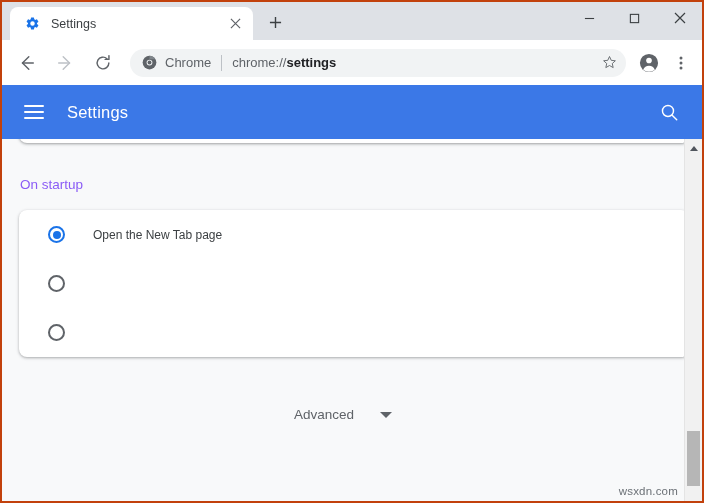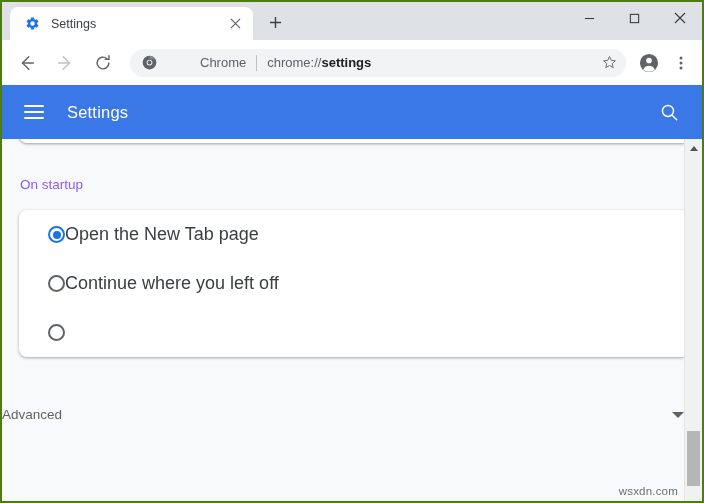--- a/index.html
+++ b/index.html
@@ -5,21 +5,21 @@
   * { box-sizing: border-box; margin: 0; padding: 0; }
   html, body {
     width: 704px; height: 503px;
     overflow: hidden;
     font-family: "Liberation Sans", sans-serif;
     background: #ffffff;
   }
   #window {
     position: relative;
     width: 704px; height: 503px;
-    border: 2px solid #4d7c0f;
+    border: 2px solid #c2410c;
     background: #f7f9f9;
     overflow: hidden;
   }
 
   
   #tabstrip {
     position: absolute; left: 0; top: 0;
     width: 700px; height: 38px;
     background: #dee1e6;
     display: flex; align-items: flex-end;
@@ -80,21 +80,21 @@
   }
   .navbtn.disabled { color: #bdc1c6; }
   #omnibox {
     flex: 1 1 auto;
     height: 28px; margin: 0 6px 0 8px;
     background: #f1f3f4;
     border-radius: 14px;
     display: flex; align-items: center;
     padding: 0 4px 0 12px;
   }
-  #chrome-badge { display: flex; align-items: center; flex: 0 0 auto; gap: 35px; }
+  #chrome-badge { display: flex; align-items: center; flex: 0 0 auto; }
   #chrome-badge .lbl {
     font-size: 13px; color: #5f6368; margin-left: 8px;
   }
   .omni-sep {
     width: 1px; height: 16px; background: #bdc1c6;
     margin: 0 10px;
   }
   #omnibox-url {
     flex: 1 1 auto;
     font-size: 13px; color: #5f6368;
@@ -172,26 +172,27 @@
     display: flex; align-items: center; justify-content: center;
     background: transparent;
   }
   .radio.checked { border-color: #1a73e8; }
   .radio.checked::after {
     content: ""; display: block;
     width: 8px; height: 8px; border-radius: 50%;
     background: #1a73e8;
   }
   .radio-label {
-    font-size: 18px; color: #3c4043;
+    margin-left: 28px;
+    font-size: 12px; color: #3c4043;
   }
   #advanced-row {
     position: absolute; left: 0; top: 268px;
     width: 682px;
-    display: flex; align-items: center; justify-content: space-between;
+    display: flex; align-items: center; justify-content: center;
   }
   #advanced-label {
     font-size: 13.5px; color: #5f6368;
   }
   #advanced-caret {
     margin-left: 26px;
     width: 0; height: 0;
     border-left: 6px solid transparent;
     border-right: 6px solid transparent;
     border-top: 6px solid #5f6368;
@@ -349,21 +350,20 @@
 
     <div id="startup-card">
 
       <div class="radio-row">
         <span class="radio checked"></span>
         <span class="radio-label">Open the New Tab page</span>
       </div>
 
       <div class="radio-row">
         <span class="radio"></span>
-        <span class="radio-label">Continue where you left off</span>
       </div>
 
       <div class="radio-row">
         <span class="radio"></span>
       </div>
 
     </div>
 
     <div id="advanced-row">
       <span id="advanced-label">Advanced</span>

